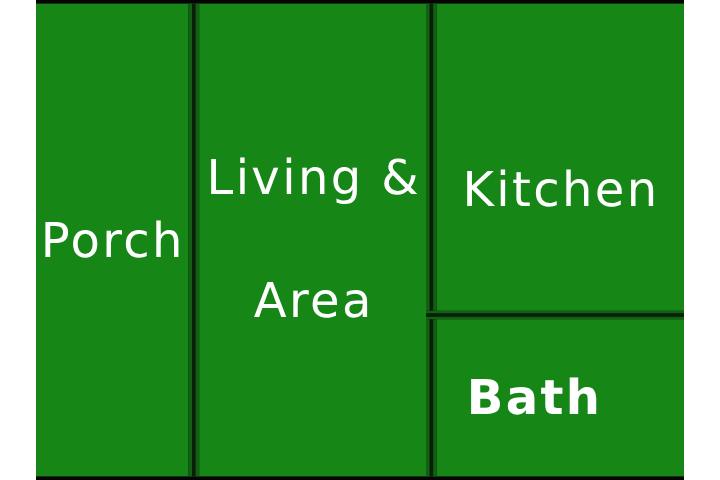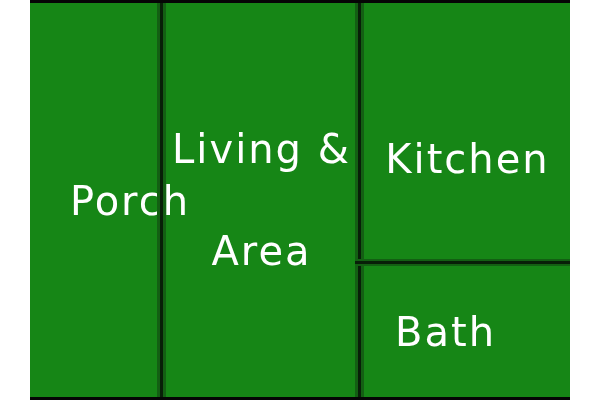--- a/index.html
+++ b/index.html
@@ -28,24 +28,24 @@
     border-top: 3px solid var(--outer-border, #050505);
     border-bottom: 3px solid var(--outer-border, #050505);
   }
   .room {
     position: absolute;
     display: flex;
     align-items: center;
     justify-content: center;
     box-sizing: border-box;
   }
-  .room-porch   { left: 0;    top: 2px;      bottom: 0; width: 128px; margin-left: 36px; }
+  .room-porch   { left: 0;    top: 2px;      bottom: 0; width: 128px; }
   .room-living  { left: 137px; top: 0;     bottom: 0; width: 189px; }
   .room-kitchen { left: 335px; right: 0;   top: 0;    height: 280px; padding-top: 32px; }
-  .room-bath    { left: 335px; right: 0;   top: 263px; bottom: 0;   padding-right: 44px; }
+  .room-bath    { left: 335px; right: 0;   top: 263px; bottom: 0;   padding-right: 44px; font-weight: bold; }
   .room-label {
     color: var(--label-text, #ffffff);
     font-size: 40px;
     letter-spacing: 2px;
     line-height: 34px;
     text-align: center;
     white-space: pre;
     user-select: none;
   }
   .wall {

